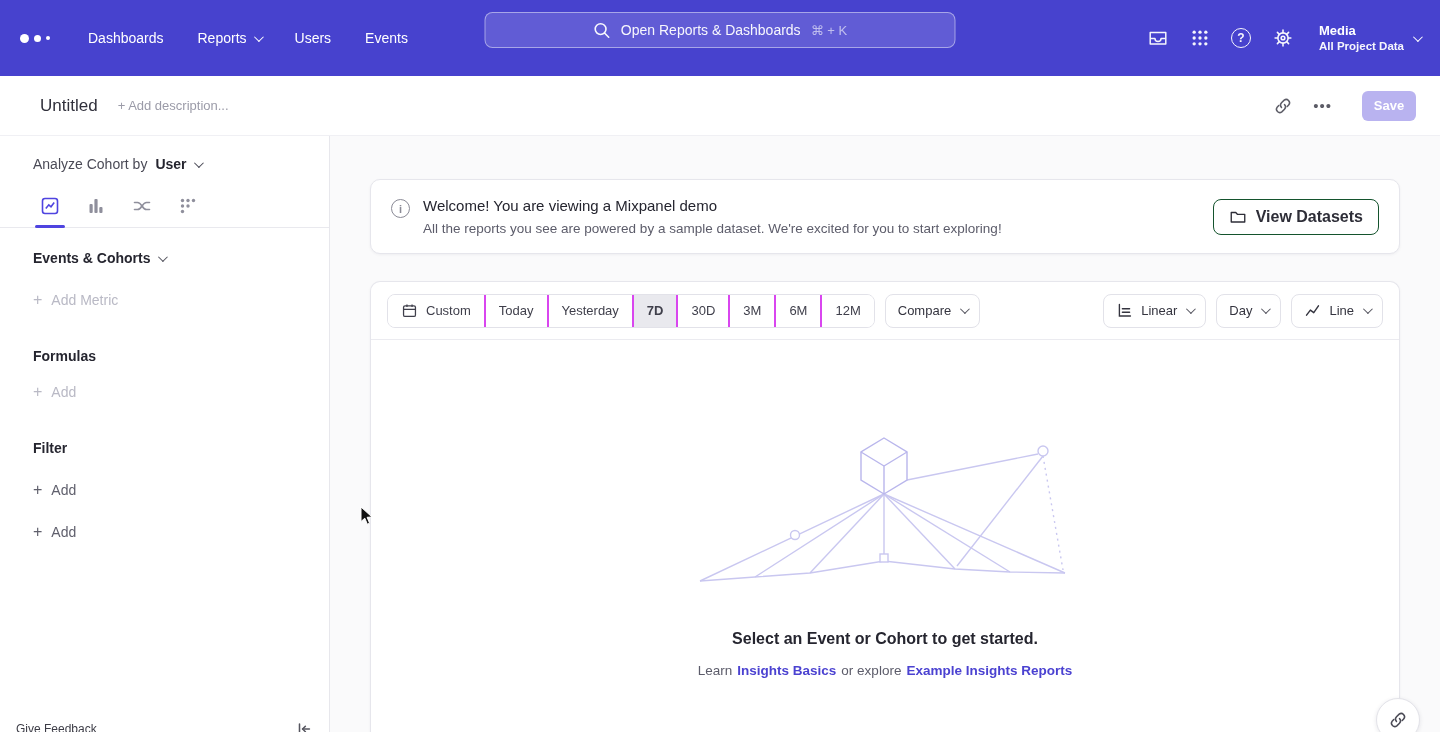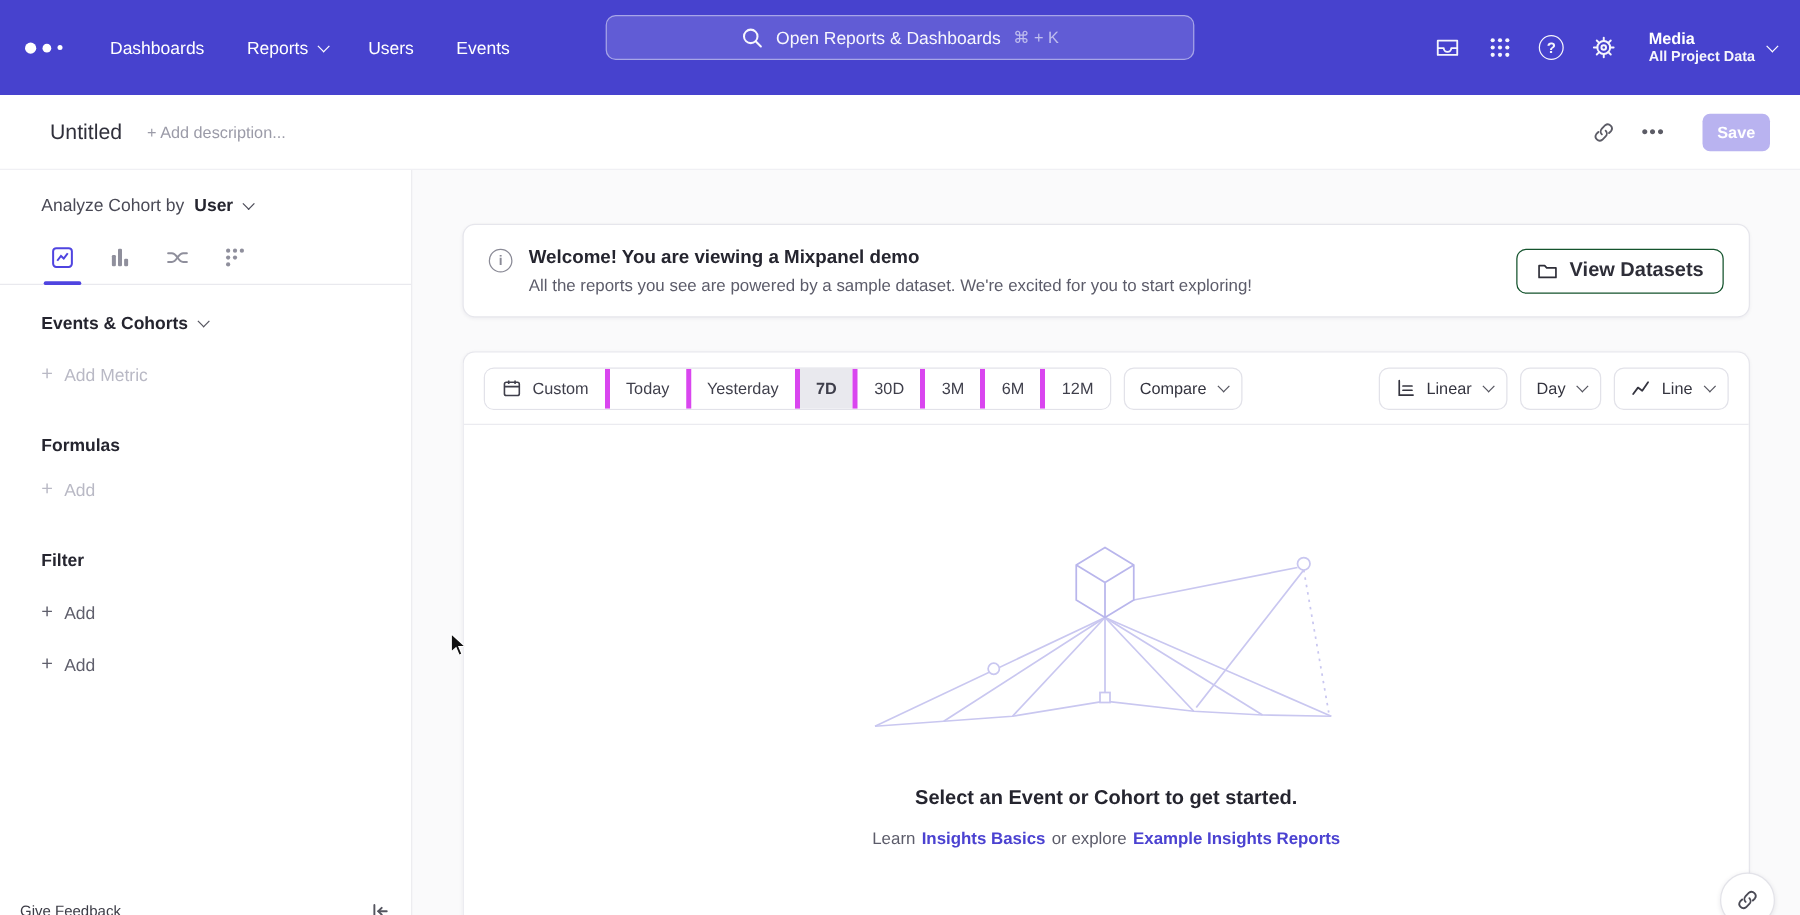--- a/index.html
+++ b/index.html
@@ -94,37 +94,37 @@
   .card {
     background:#fff; border:1px solid #e6e6ec; border-radius:10px;
     box-shadow:0 1px 3px rgba(25,25,60,.05);
   }
   .banner { display:flex; align-items:flex-start; gap:13px; padding:17px 20px; }
   .info-ic {
     width:19px; height:19px; border:1.6px solid #8a8a96; border-radius:50%;
     color:#8a8a96; font-size:11px; font-weight:700; font-style:normal;
     display:flex; align-items:center; justify-content:center; margin-top:2px; flex:none;
   }
-  .banner-title { font-size:15px; font-weight:700; color:#25252f; }
+  .banner-title { font-size:15px; font-weight:400; color:#25252f; }
   .banner-body  { font-size:13.5px; color:#5c5c6a; margin-top:7px; }
   .view-datasets {
     margin-left:auto; align-self:center; display:flex; align-items:center; gap:9px;
     height:36px; padding:0 15px; background:#fff; border:1px solid #14532d; border-radius:8px;
     font-size:16px; font-weight:600; color:#2e2e38; font-family:inherit;
   }
 
   .chart-card { margin-top:27px; height:467px; border-bottom:none; border-radius:10px 10px 0 0; display:flex; flex-direction:column; }
   .controls { height:58px; display:flex; align-items:center; padding:0 16px; border-bottom:1px solid #ebebf0; }
   .range-group {
     display:flex; align-items:stretch; height:34px;
     border:1px solid #e2e2e9; border-radius:8px; overflow:hidden; background:#fff;
   }
   .range-btn {
     display:flex; align-items:center; gap:8px; padding:0 13px;
-    font-size:13px; color:#3f3f4b; background:#fff; border:none; border-left:4px solid #d946ef;
+    font-size:13px; color:#3f3f4b; background:#fff; border:none; border-left:2px solid #d946ef;
     font-family:inherit; cursor:default;
   }
   .range-btn:first-child { border-left:none; }
   .range-btn.selected { background:#e9e9ee; font-weight:600; }
   .ctl-btn {
     display:flex; align-items:center; gap:8px; height:34px; padding:0 12px;
     border:1px solid #e2e2e9; border-radius:8px; background:#fff;
     font-size:13px; color:#34343f; font-family:inherit; cursor:default;
   }
   .ctl-btn .chev { color:#55555f; margin-left:1px; }

